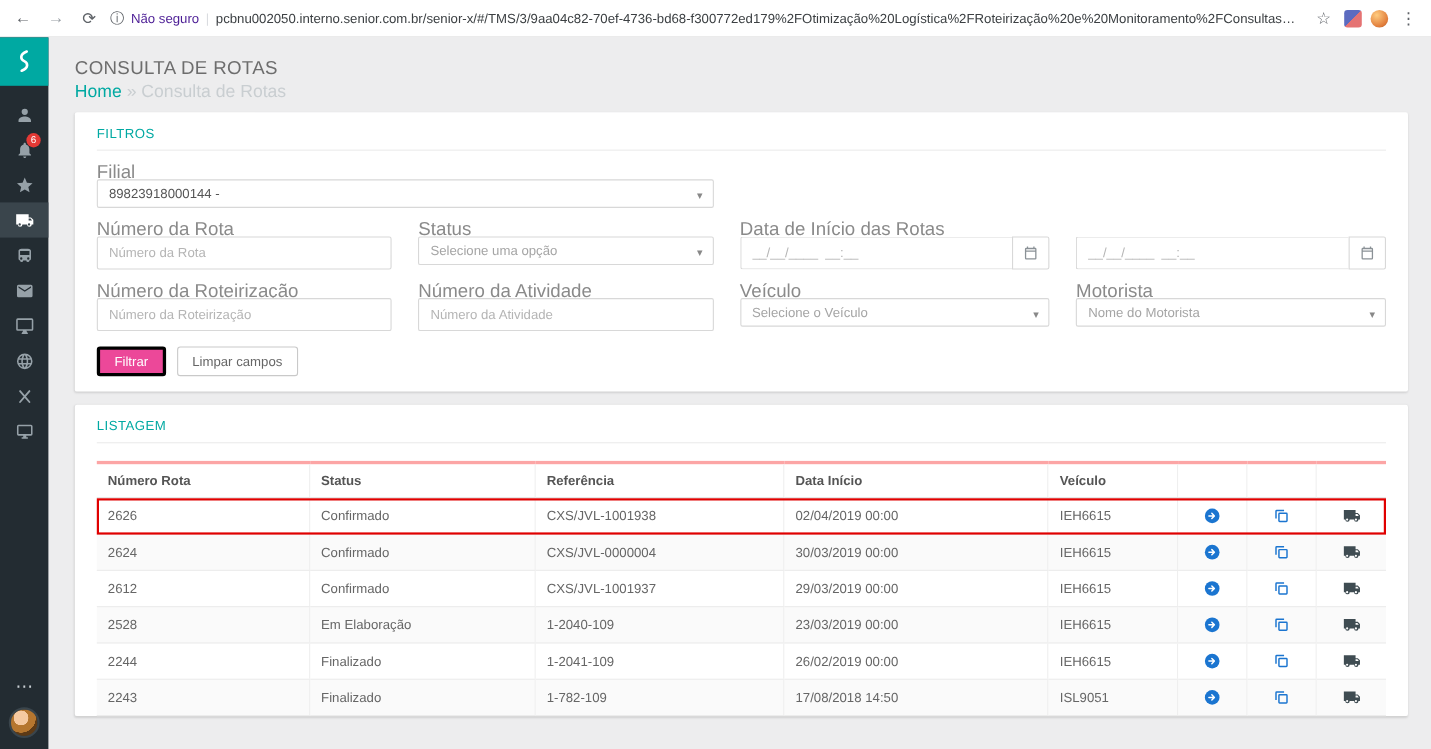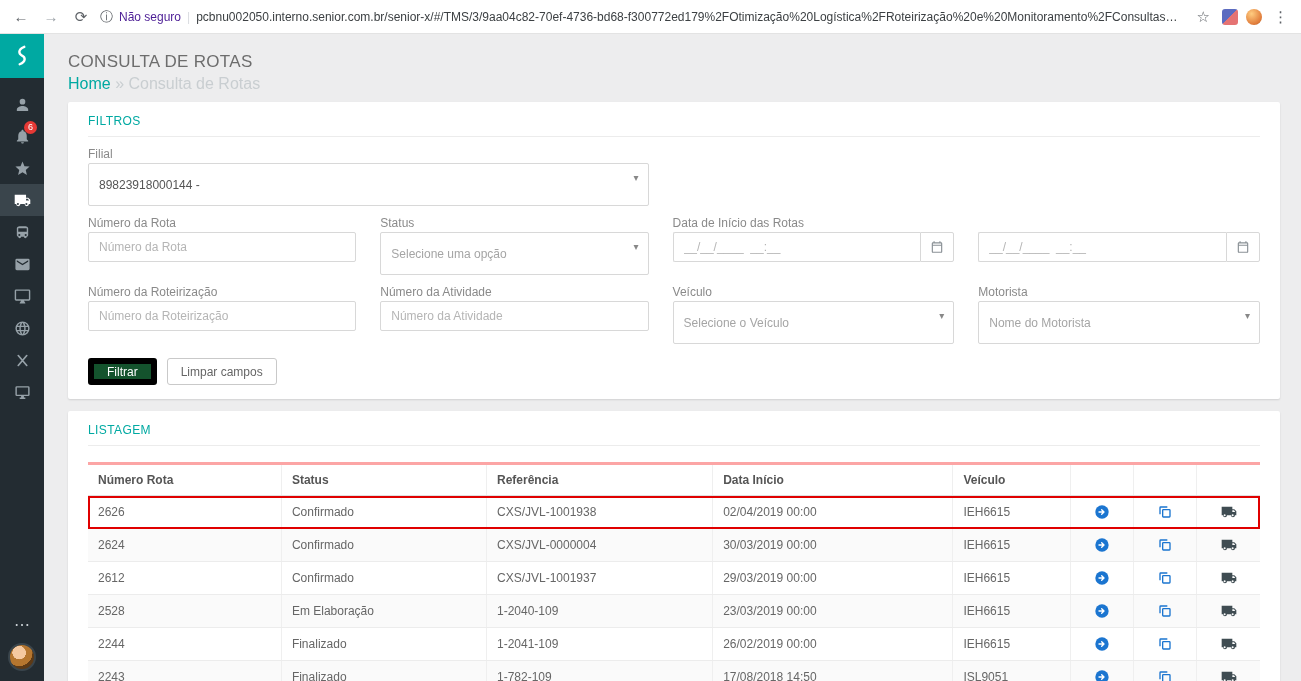--- a/index.html
+++ b/index.html
@@ -76,23 +76,23 @@
 
   
   .filters-grid {
     display:grid; grid-template-columns:1fr 1fr 1.05fr 1.05fr; column-gap:24px; row-gap:10px;
   }
   .f-filial { grid-column:1 / 3; grid-row:1; }
   .f-nrota { grid-column:1; grid-row:2; } .f-status { grid-column:2; grid-row:2; }
   .f-data1 { grid-column:3; grid-row:2; } .f-data2 { grid-column:4; grid-row:2; }
   .f-nrot  { grid-column:1; grid-row:3; } .f-nativ { grid-column:2; grid-row:3; }
   .f-veic  { grid-column:3; grid-row:3; } .f-motor { grid-column:4; grid-row:3; }
-  .field label { display:block; font-size:12px; color:#8a8a8a; margin-bottom:5px; height:11px; }
+  .field label { display:block; font-size:17px; color:#8a8a8a; margin-bottom:5px; height:11px; }
   .select {
-    position:relative; height:43px; border:1px solid #d8d8d8; border-radius:2px; background:#fff;
+    position:relative; height:26px; border:1px solid #d8d8d8; border-radius:2px; background:#fff;
     display:flex; align-items:center; padding:0 24px 0 10px; font-size:12px; color:#555; cursor:pointer;
   }
   .select .caret { position:absolute; right:9px; top:8px; font-size:10px; color:#888; }
   .select.ph { color:#a5a5a5; }
   input.text {
     width:100%; height:30px; border:1px solid #d8d8d8; border-radius:2px;
     padding:0 10px; font-size:12px; color:#555; font-family:"Liberation Sans", sans-serif;
   }
   input.text::placeholder { color:#b5b5b5; }
   .date-group { display:flex; }
@@ -101,21 +101,21 @@
     width:34px; height:30px; border:1px solid #d8d8d8; border-radius:0 2px 2px 0;
     background:#fff; display:flex; align-items:center; justify-content:center; cursor:pointer;
   }
   .date-btn svg { width:14px; height:14px; fill:#8a9196; }
 
   .btn-row { margin-top:14px; display:flex; gap:10px; }
   .btn {
     height:27px; padding:0 13px; border-radius:3px; font-size:12px; cursor:pointer;
     font-family:"Liberation Sans", sans-serif;
   }
-  .btn-primary { background:#14532d; color:#fff; border:6px solid #000000; }
+  .btn-primary { background:#ec4899; color:#fff; border:3px solid #000000; }
   .btn-secondary { background:#fff; color:#666; border:1px solid #c9c9c9; }
 
   
   .listagem-card { padding-bottom:0; }
   table.routes { width:100%; border-collapse:collapse; font-size:12px; color:#666; margin-top:16px; }
   table.routes th {
     text-align:left; font-weight:bold; color:#555; padding:8px 10px;
     border-top:3px solid #fca5a5; border-bottom:1px solid #e0e0e0;
   }
   table.routes td { padding:8px 10px; border-bottom:1px solid #ececec; }

